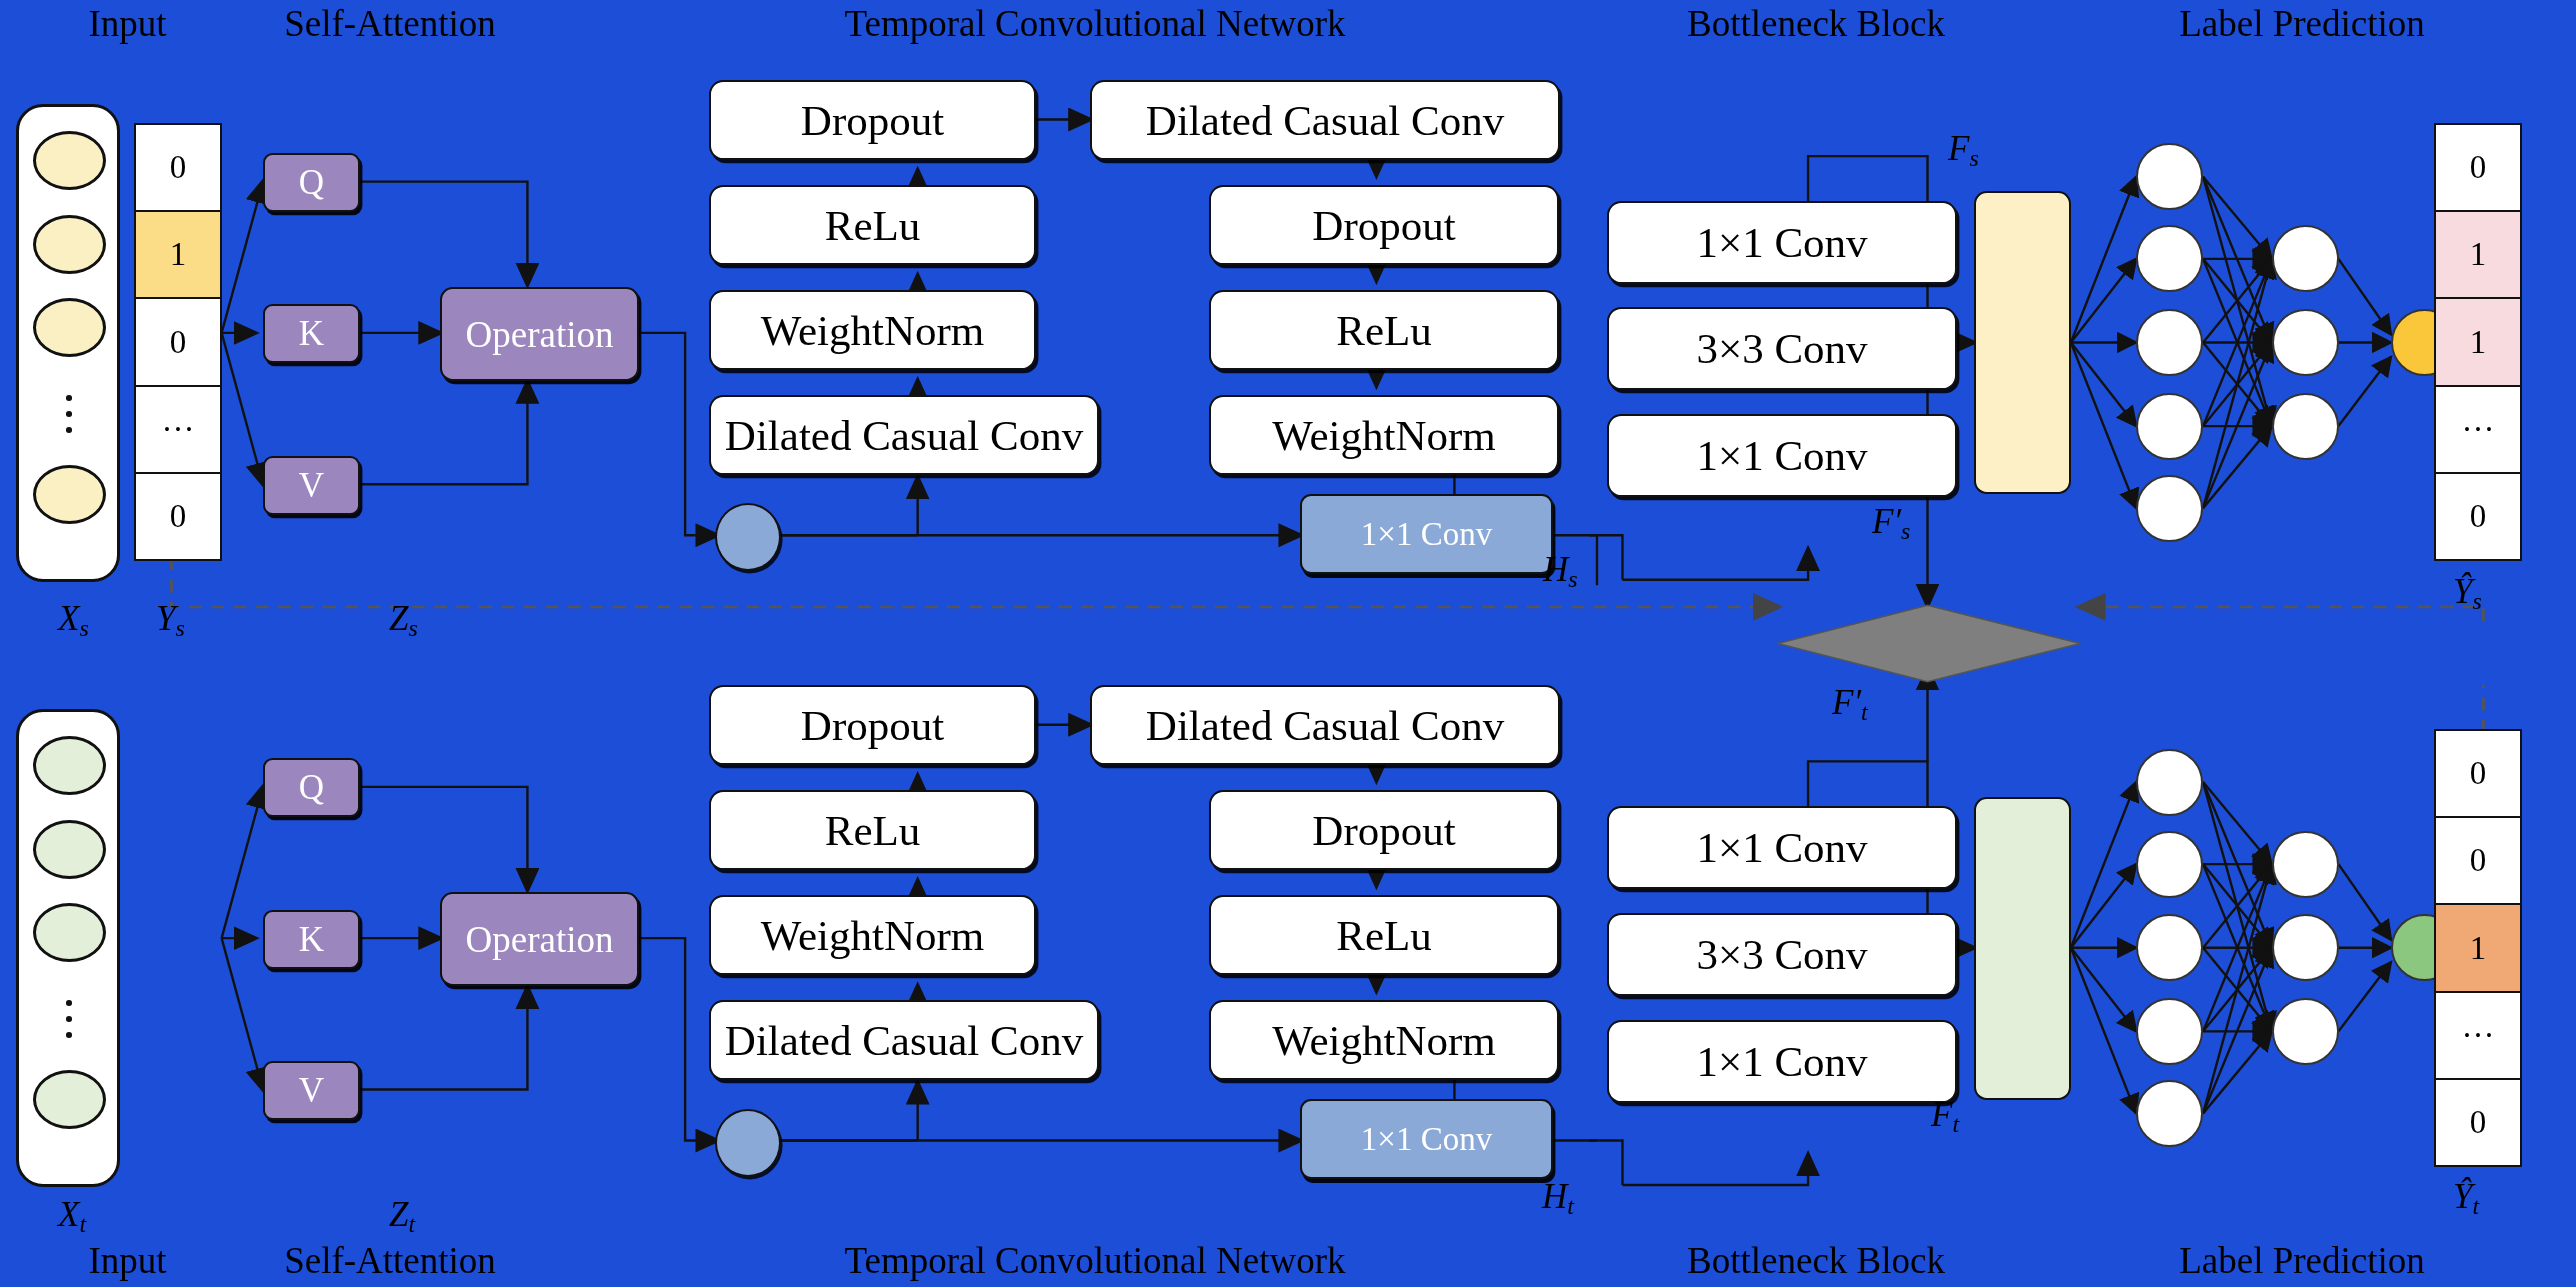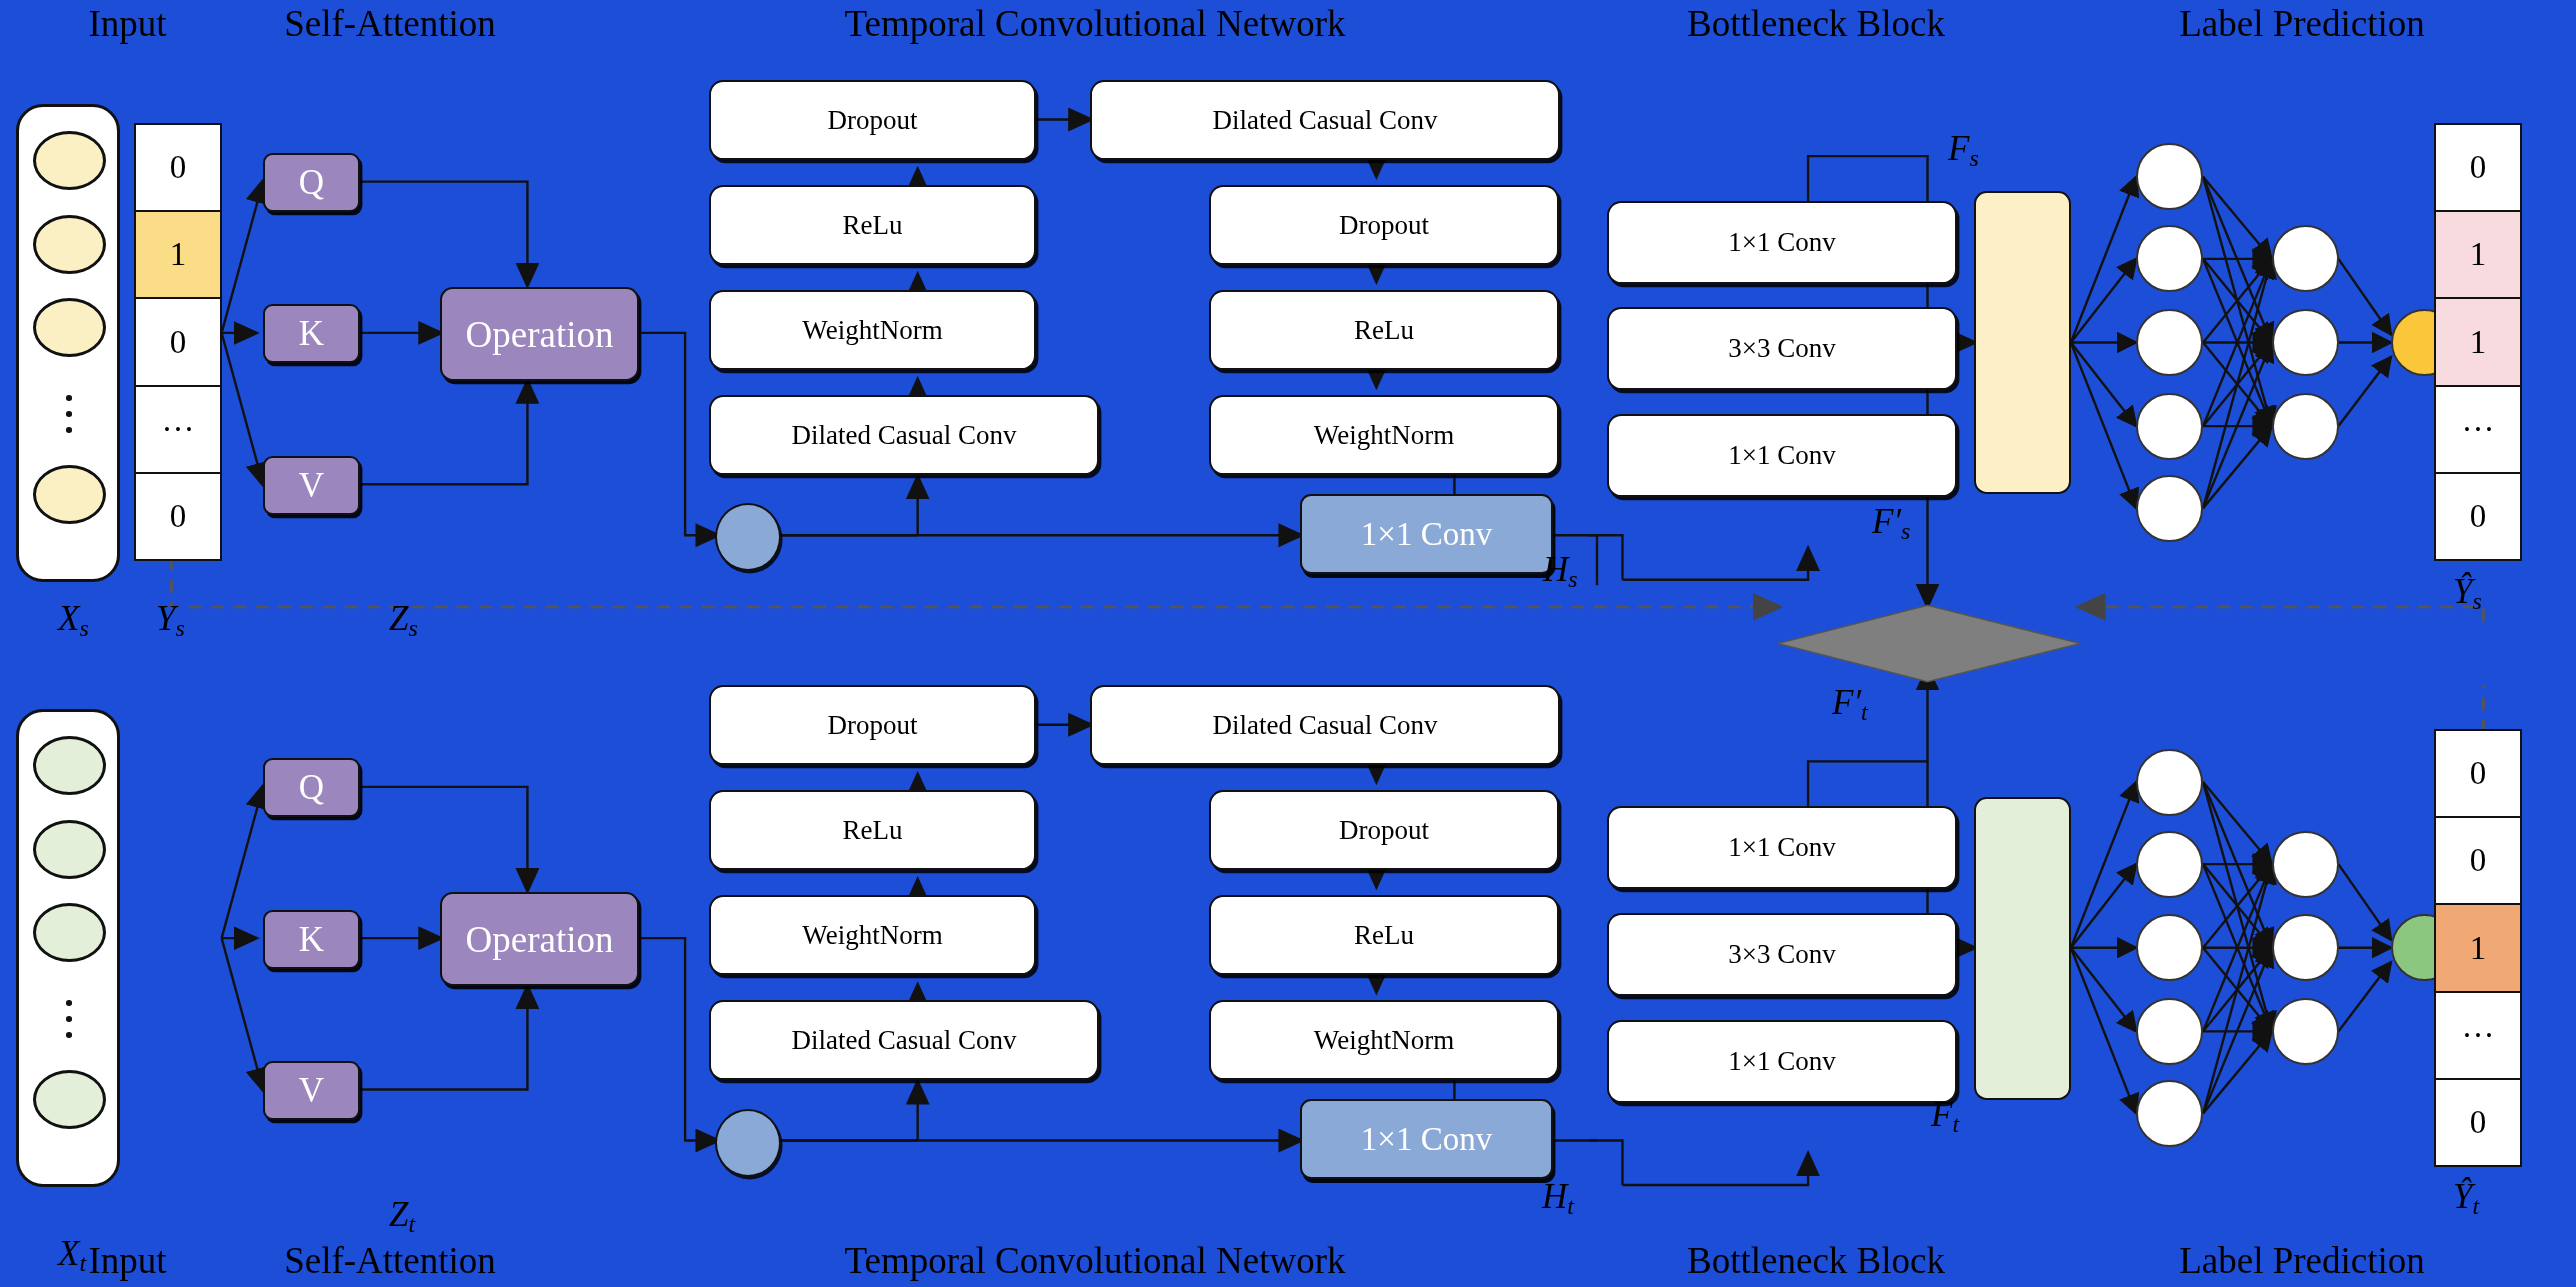--- a/index.html
+++ b/index.html
@@ -6,21 +6,21 @@
   body{font-family:"Liberation Serif",serif;}
   #canvas{position:relative;width:2576px;height:1287px;background:#1d4ed8;overflow:hidden;}
   svg.wires{position:absolute;left:0;top:0;width:2576px;height:1287px;pointer-events:none;}
   .hdr{position:absolute;font-size:37px;color:#000;white-space:nowrap;text-align:center;}
   .mathlbl{position:absolute;font-family:"Liberation Serif",serif;font-style:italic;font-size:35px;white-space:nowrap;}
   .mathlbl .sub{font-size:24px;vertical-align:-0.25em;font-style:italic;}
   .mathlbl .pr{font-style:italic;}
 
   
   .rbox{position:absolute;box-sizing:border-box;border:2.4px solid #111;border-radius:14.3px;background:#fff;
-        display:flex;align-items:center;justify-content:center;font-size:27px;color:#000;white-space:nowrap;
+        display:flex;align-items:center;justify-content:center;font-size:43px;color:#000;white-space:nowrap;
         box-shadow:2.4px 3.2px 0 rgba(0,0,0,0.85);}
 
   
   .pbox{position:absolute;box-sizing:border-box;border:2.4px solid #111;border-radius:9.6px;background:#9b87bd;
         display:flex;align-items:center;justify-content:center;color:#fff;font-size:35px;
         box-shadow:2.4px 3.2px 0 rgba(0,0,0,0.9);}
   .pbox.op{border-radius:12.7px;font-size:37px;}
 
   
   .bbox{position:absolute;box-sizing:border-box;border:2.4px solid #111;border-radius:11px;background:#8aa9d6;
@@ -306,21 +306,21 @@
     <div class="ell" style="left:13.5px;top:24px;width:73px;height:59px;background:#e3efd9;"></div>
     <div class="ell" style="left:13.5px;top:108px;width:73px;height:59px;background:#e3efd9;"></div>
     <div class="ell" style="left:13.5px;top:191px;width:73px;height:59px;background:#e3efd9;"></div>
     <div class="vdots" style="left:47px;top:288px;width:6.4px;height:38px;">
         <i></i>
         <i></i>
         <i></i>
       </div>
     <div class="ell" style="left:13.5px;top:358px;width:73px;height:59px;background:#e3efd9;"></div>
   </div>
-  <div class="mathlbl" style="left:58px;top:1195px;margin-top:39px;">
+  <div class="mathlbl" style="left:58px;top:1195px;">
     <span>X</span><span class="sub">t</span>
   </div>
 
   <div class="pbox" style="left:263px;top:758px;width:97px;height:59px;">Q</div>
   <div class="pbox" style="left:263px;top:910px;width:97px;height:59px;">K</div>
   <div class="pbox" style="left:263px;top:1061px;width:97px;height:59px;">V</div>
   <div class="pbox op" style="left:440px;top:892px;width:199px;height:94px;">Operation</div>
   <div class="mathlbl" style="left:389px;top:1195px;">
     <span>Z</span><span class="sub">t</span>
   </div>

